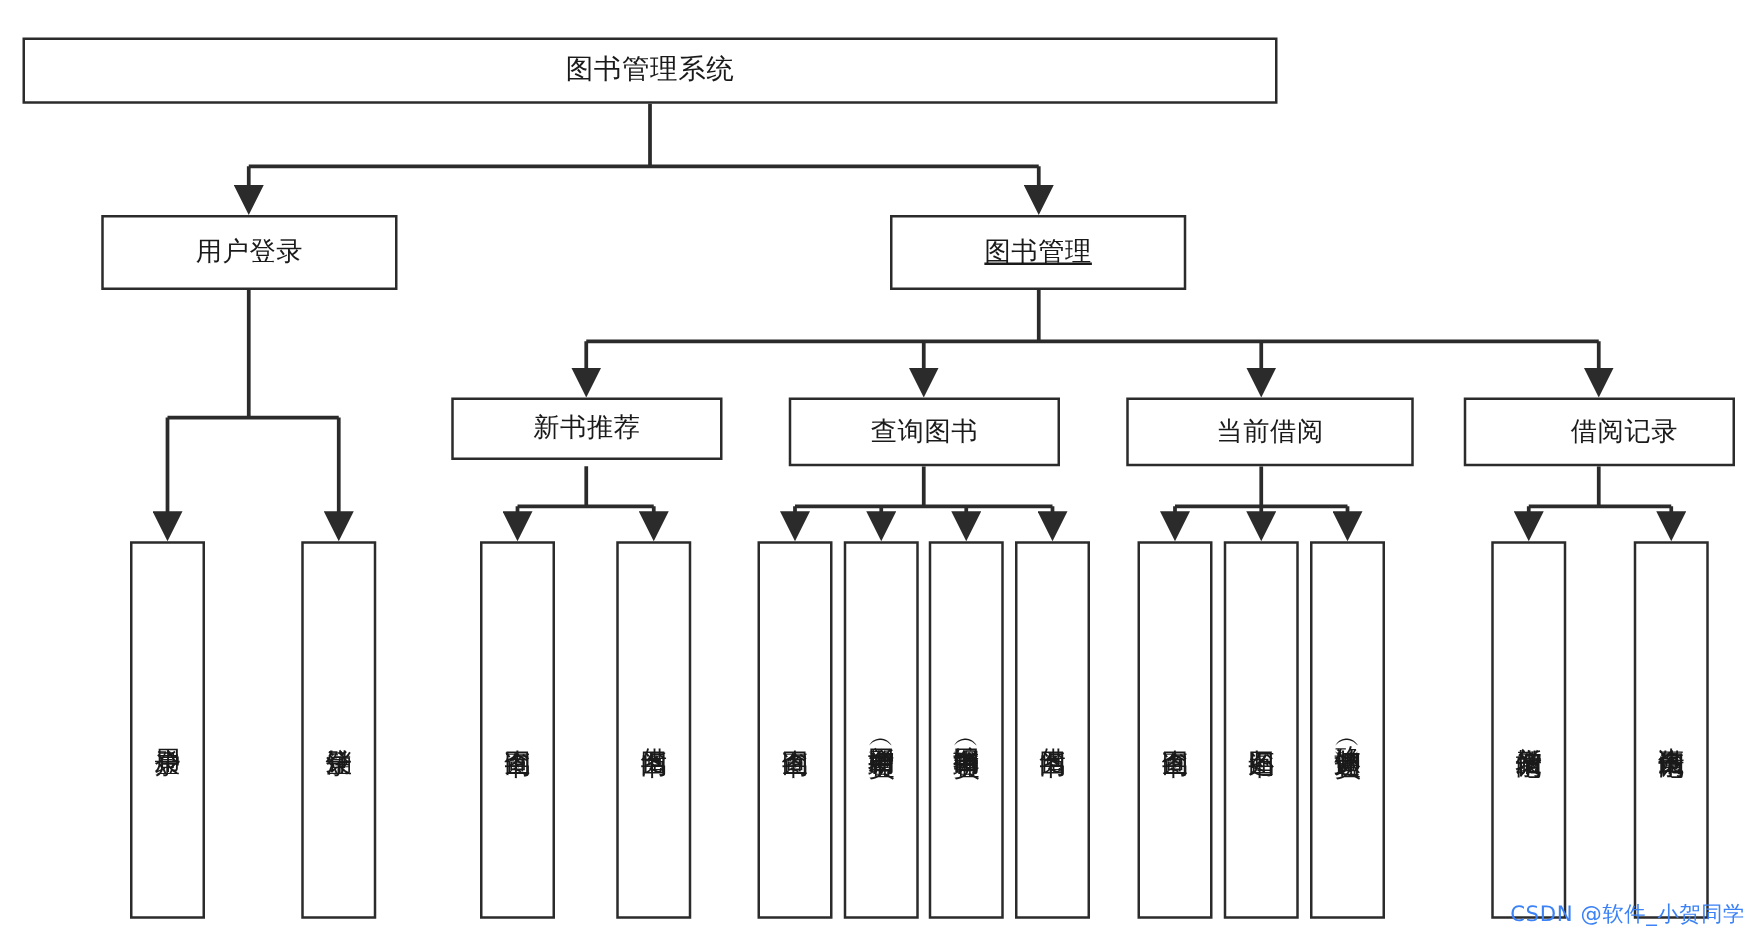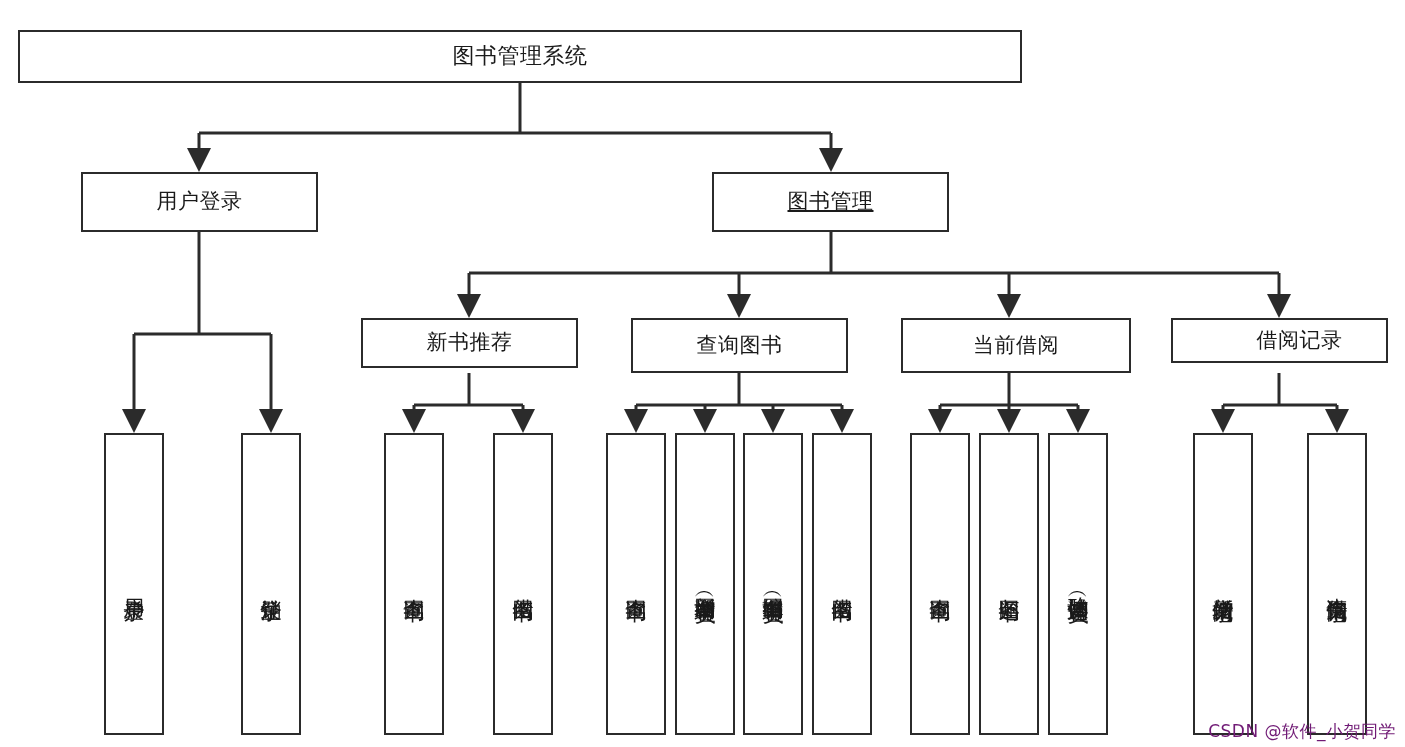--- a/index.html
+++ b/index.html
@@ -59,21 +59,21 @@
     line-height: 1.24;
     letter-spacing: 1px;
     white-space: nowrap;
     text-align: center;
   }
   .watermark {
     position: absolute;
     right: 9px;
     bottom: 4px;
     font-size: 17px;
-    color: #701a75;
+    color: #3b82f6;
     letter-spacing: 0.5px;
     z-index: 5;
     white-space: nowrap;
   }
 </style>
 </head>
 <body>
 
 <div id="canvas">
 
@@ -145,21 +145,21 @@
   </div>
 
   <div class="node h" style="left:631px; top:318px; width:217px; height:55px;">
     <span class="node-label">查询图书</span>
   </div>
 
   <div class="node h" style="left:901px; top:318px; width:230px; height:55px;">
     <span class="node-label">当前借阅</span>
   </div>
 
-  <div class="node h" style="left:1171px; top:318px; width:217px; height:45px;padding-left:40px;">
+  <div class="node h" style="left:1171px; top:318px; width:217px; height:55px;padding-left:40px;">
     <span class="node-label">借阅记录</span>
   </div>
 
   <div class="node v" style="left:104px; top:433px; width:60px; height:302px;">
     <span class="node-label">用户登录</span>
   </div>
 
   <div class="node v" style="left:241px; top:433px; width:60px; height:302px;">
     <span class="node-label">注销登录</span>
   </div>

